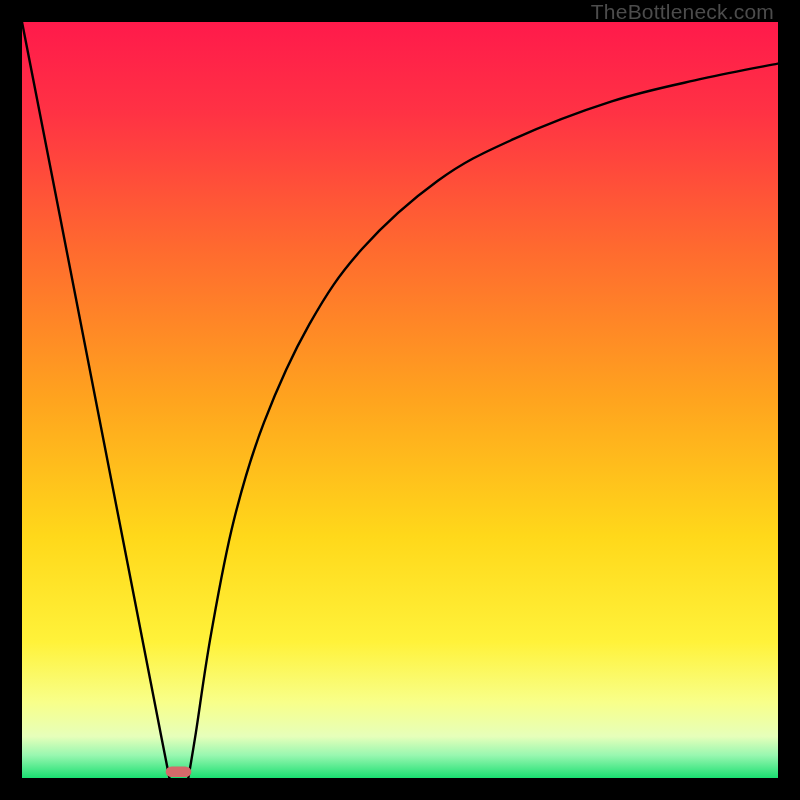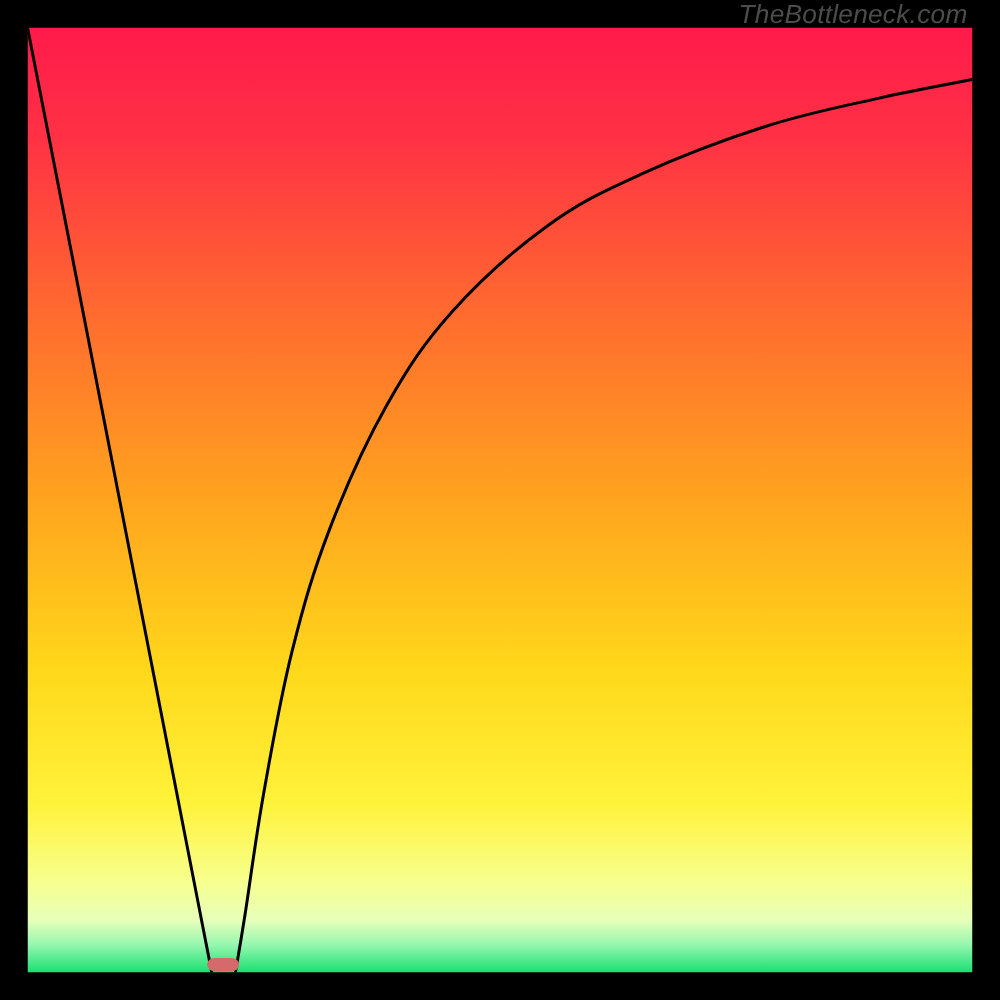--- a/index.html
+++ b/index.html
@@ -21,21 +21,20 @@
   .watermark {
     position: absolute;
     top: -22px;
     right: 4px;
     color: #4c4c4c;
     font-size: 21px;
     font-weight: 500;
     letter-spacing: 0.2px;
     z-index: 5;
     font-family: Arial, sans-serif;
-    font-style: italic;
   }
   svg {
     display: block;
     width: 100%;
     height: 100%;
   }
 </style>
 </head>
 <body>
 

